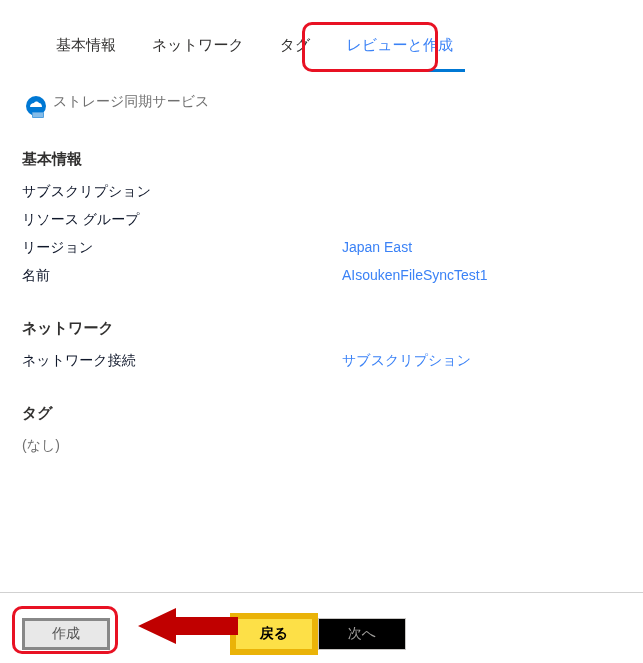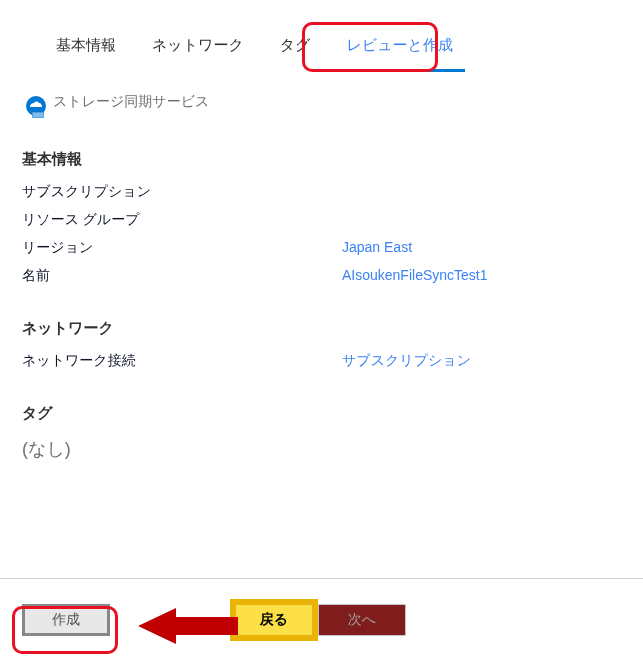--- a/index.html
+++ b/index.html
@@ -60,49 +60,49 @@
       color: #323130;
       margin-bottom: 14px;
     }
     .kv-row {
       display: flex;
       margin-bottom: 10px;
       font-size: 14px;
     }
     .kv-key { width: 320px; color: #0f172a; font-family: Liberation Serif, serif; }
     .kv-val { color: #3b82f6; }
-    .none-text { color: #707070; font-size: 18px; margin-top: 4px; }
+    .none-text { color: #707070; font-size: 14px; margin-top: 4px; }
     .footer {
       position: absolute;
       bottom: 0;
       left: 0;
       right: 0;
       border-top: 1px solid #d1d1d1;
-      padding: 20px 22px 22px 22px;
+      padding: 20px 22px 8px 22px;
       display: flex;
       align-items: center;
     }
     .btn {
       min-width: 88px;
       padding: 6px 20px;
       font-size: 14px;
       border: 6px solid #eab308;
       background: #fde047;
       cursor: pointer;
       font-family: inherit;
     }
     .btn-primary {
       background: #e8e8e8;
       border: 3px solid #888;
       color: #555;
       padding: 4px 22px;
     }
     .btn-secondary { font-weight: 600; }
     .btn-disabled {
-      background: #7f1d1d;
+      background: #000000;
       color: #a19f9d;
       border: 1px solid #c8c6c4;
       cursor: default;
     }
     .arrow {
       position: absolute;
       left: 138px;
       bottom: 14px;
       width: 100px;
       height: 45px;

